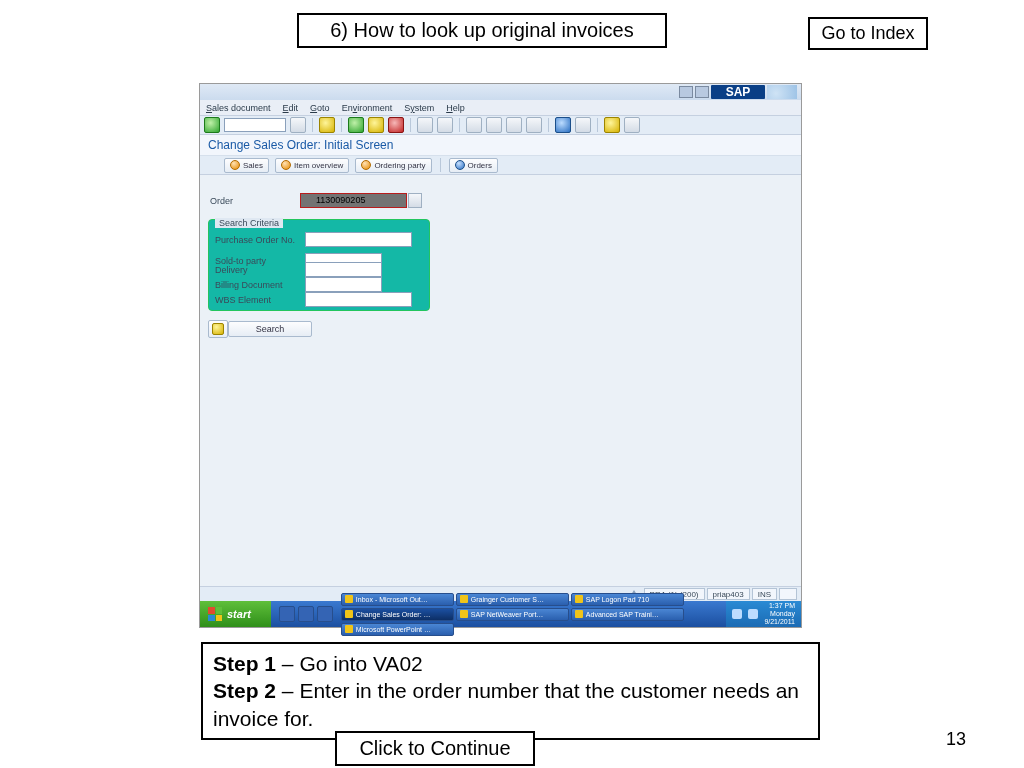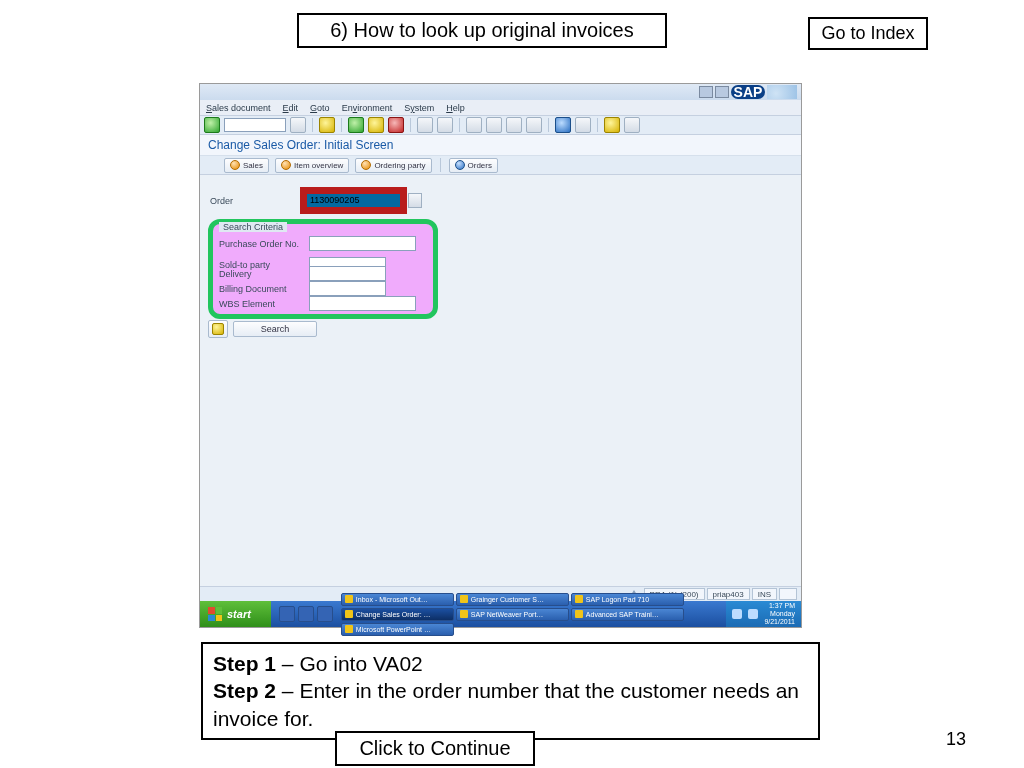--- a/index.html
+++ b/index.html
@@ -13,21 +13,21 @@
   .page-num{position:absolute;left:946px;top:729px;font-size:18px}
   
   .arrow{position:absolute;left:375px;top:163px;width:120px;height:18px}
   .arrow .shaft{position:absolute;left:20px;top:2px;width:100px;height:14px;background:#000}
   .arrow .head{position:absolute;left:0;top:-7px;width:0;height:0;border-top:16px solid transparent;border-bottom:16px solid transparent;border-right:26px solid #000}
   
   .screenshot{position:absolute;left:199px;top:83px;width:601px;height:543px;border:1px solid #9a9a9a;background:#fff;display:flex;flex-direction:column;font-size:9px;color:#2a3a4a}
   
   .sap-top{height:16px;background:linear-gradient(#dfe9f5,#cbdbee);display:flex;align-items:center;justify-content:flex-end;padding:0 4px;gap:2px}
   .sap-top .mini{width:12px;height:10px;background:#b8c9e0;border:1px solid #7a8aa0}
-  .sap-logo{width:34px;height:14px;background:#0a3f86;color:#fff;font-weight:bold;font-size:14px;display:flex;align-items:center;justify-content:center;border-radius:7px}
+  .sap-logo{width:54px;height:14px;background:#0a3f86;color:#fff;font-weight:bold;font-size:12px;display:flex;align-items:center;justify-content:center;border-radius:1px}
   .sap-wave{width:30px;height:14px;background:radial-gradient(circle at 30% 60%,#cfe3f5,#9cc2e6)}
   
   .menu{height:15px;background:#e9eef6;border-bottom:1px solid #c5d0e0;display:flex;align-items:center;gap:12px;padding:0 6px;color:#2a3a4a}
   .menu span u{text-decoration:underline}
   
   .std-tb{height:18px;background:#e3ecf6;border-bottom:1px solid #c5d0e0;display:flex;align-items:center;gap:4px;padding:0 4px}
   .tb-ico{width:14px;height:14px;border-radius:2px;display:inline-block}
   .green{background:radial-gradient(circle at 40% 35%,#bff0a8,#2fa52f);border:1px solid #1c7a1c}
   .red{background:radial-gradient(circle at 40% 35%,#f6b8b8,#c22424);border:1px solid #8a1414}
   .yellow{background:radial-gradient(circle at 40% 35%,#fff59a,#d6b200);border:1px solid #9c8400}
@@ -41,25 +41,25 @@
   .app-tb{height:18px;background:#e3ecf6;border-bottom:1px solid #c5d0e0;display:flex;align-items:center;gap:6px;padding:0 24px}
   .app-btn{height:13px;background:linear-gradient(#fdfdfe,#e6edf5);border:1px solid #a9bace;border-radius:2px;display:flex;align-items:center;padding:0 5px;gap:3px;font-size:8px;color:#334}
   .app-btn .dot{width:8px;height:8px;border-radius:50%}
   .ora{background:radial-gradient(circle at 35% 30%,#ffe1b3,#e68a00);border:1px solid #b36b00}
   .blu{background:radial-gradient(circle at 35% 30%,#c7e0ff,#2a6fc2);border:1px solid #1b4f8a}
   
   .work{flex:1;background:#ebf1f7;position:relative}
   .field-row{position:absolute;display:flex;align-items:center;height:15px}
   .lbl{width:90px;color:#3a4a5a;font-size:9px}
   .inp{height:13px;background:#fff;border:1px solid #8aa0bb}
-  .order-inp{width:90px;background:#0369a1;border:7px solid #b91c1c;text-align:left;padding-left:3px;color:#000;font-size:9px;line-height:13px}
+  .order-inp{width:90px;background:#737373;border:1px solid #b91c1c;text-align:left;padding-left:15px;color:#000;font-size:9px;line-height:13px}
   .f4{width:12px;height:13px;background:linear-gradient(#f5f7fa,#d4dce6);border:1px solid #9fb0c2;margin-left:1px}
-  .group{position:absolute;left:8px;border:5px solid #22c55e;border-radius:12px;background:#f0abfc}
+  .group{position:absolute;left:8px;border:1px solid #22c55e;border-radius:4px;background:#14b8a6}
   .group .legend{position:absolute;top:-2px;left:6px;background:#dfe8f2;padding:0 4px;font-size:9px;color:#3a4a5a}
-  .srch-btn{position:absolute;display:flex;align-items:center;gap:5px}
+  .srch-btn{position:absolute;display:flex;align-items:center;}
   .srch-ico{width:18px;height:16px;background:linear-gradient(#fdfdfe,#e6edf5);border:1px solid #a9bace;border-radius:2px;display:flex;align-items:center;justify-content:center}
   .srch-lbl{width:82px;height:14px;background:linear-gradient(#fdfdfe,#e6edf5);border:1px solid #a9bace;border-radius:2px;display:flex;align-items:center;justify-content:center;font-size:9px;color:#334}
   
   .status{height:14px;background:#e3ecf6;border-top:1px solid #c5d0e0;display:flex;align-items:center;justify-content:flex-end;gap:2px;padding:0 4px;font-size:8px;color:#3a4a5a}
   .status .cell{border:1px solid #b4c4d6;background:#f2f6fc;height:10px;display:flex;align-items:center;padding:0 5px}
   .status .tri{width:0;height:0;border-left:5px solid transparent;border-right:5px solid transparent;border-bottom:8px solid #8aa0bb;margin-right:3px}
   
   .taskbar{height:26px;background:linear-gradient(#3a79d0,#1b4fa0);display:flex;align-items:center;font-size:8px;color:#fff}
   .start{height:26px;background:linear-gradient(#5fbf3a,#2f8f1a);display:flex;align-items:center;padding:0 20px 0 8px;font-style:italic;font-weight:bold;color:#fff;font-size:11px;margin-right:8px}
   .win-ico{width:14px;height:14px;margin-right:5px;display:grid;grid-template-columns:1fr 1fr;grid-template-rows:1fr 1fr;gap:1px}

